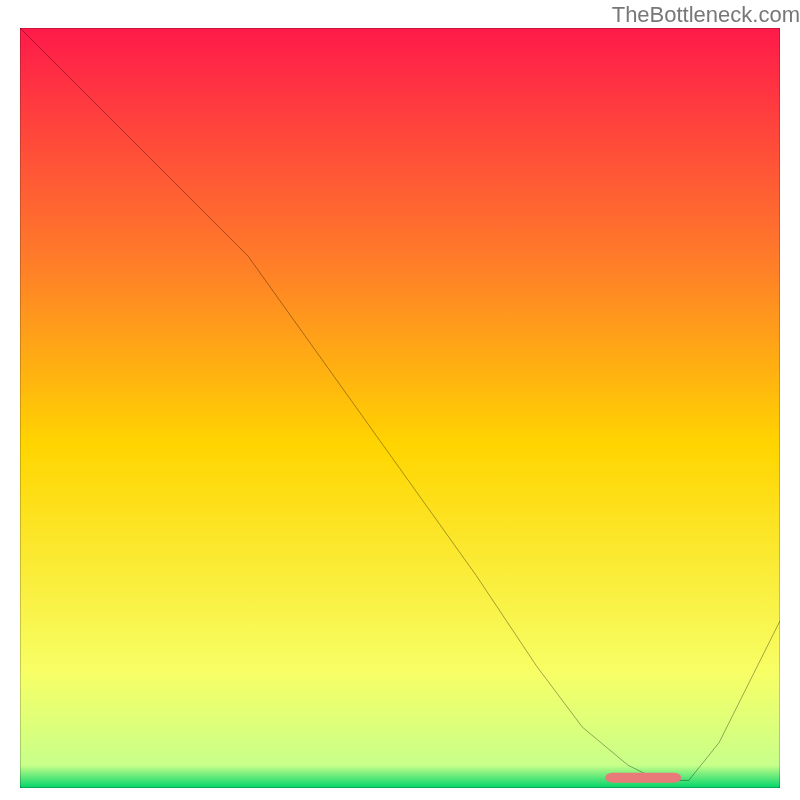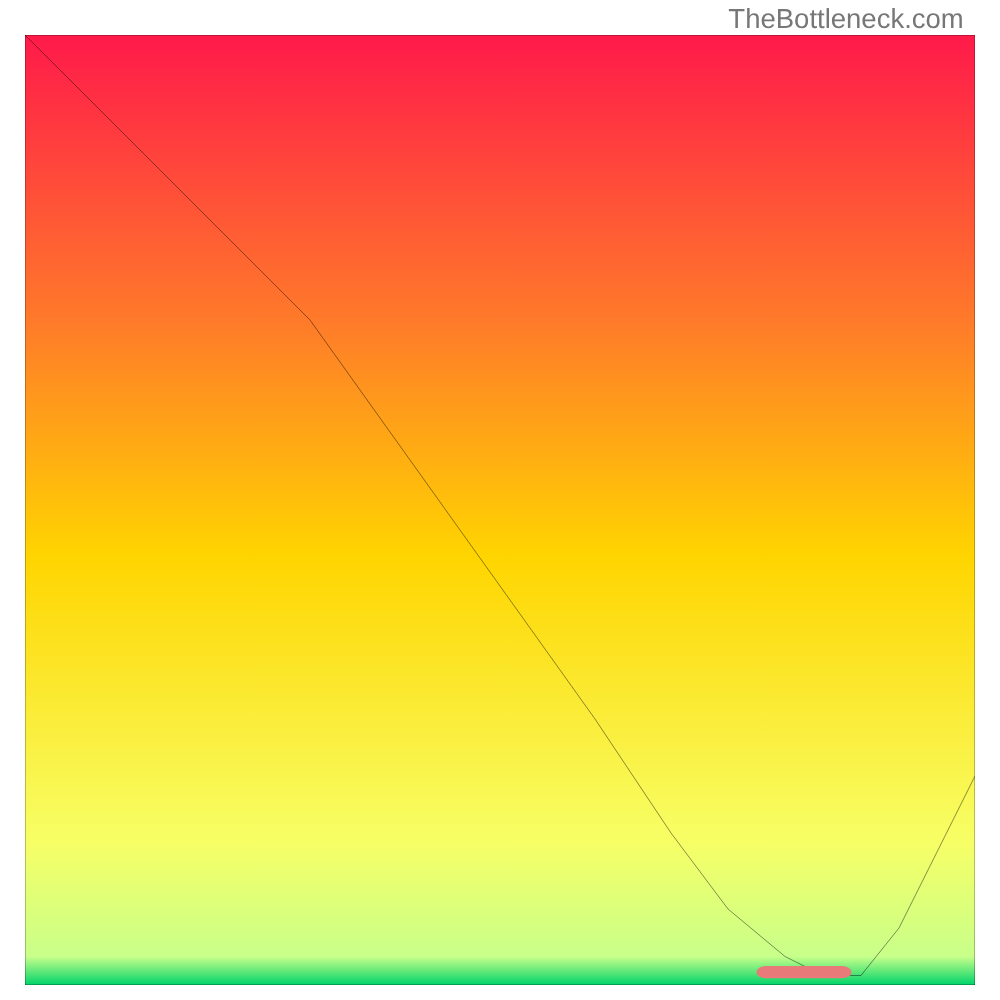--- a/index.html
+++ b/index.html
@@ -7,21 +7,21 @@
     padding: 0;
     width: 800px;
     height: 800px;
     background: #ffffff;
     position: relative;
     font-family: Arial, sans-serif;
   }
   .watermark {
     position: absolute;
     top: 2px;
-    right: 29px;
+    right: 0;
     font-size: 22px;
     color: #777;
     font-weight: 500;
     z-index: 10;
   }
   .chart-wrap {
     position: absolute;
     left: 20px;
     top: 28px;
     width: 760px;

